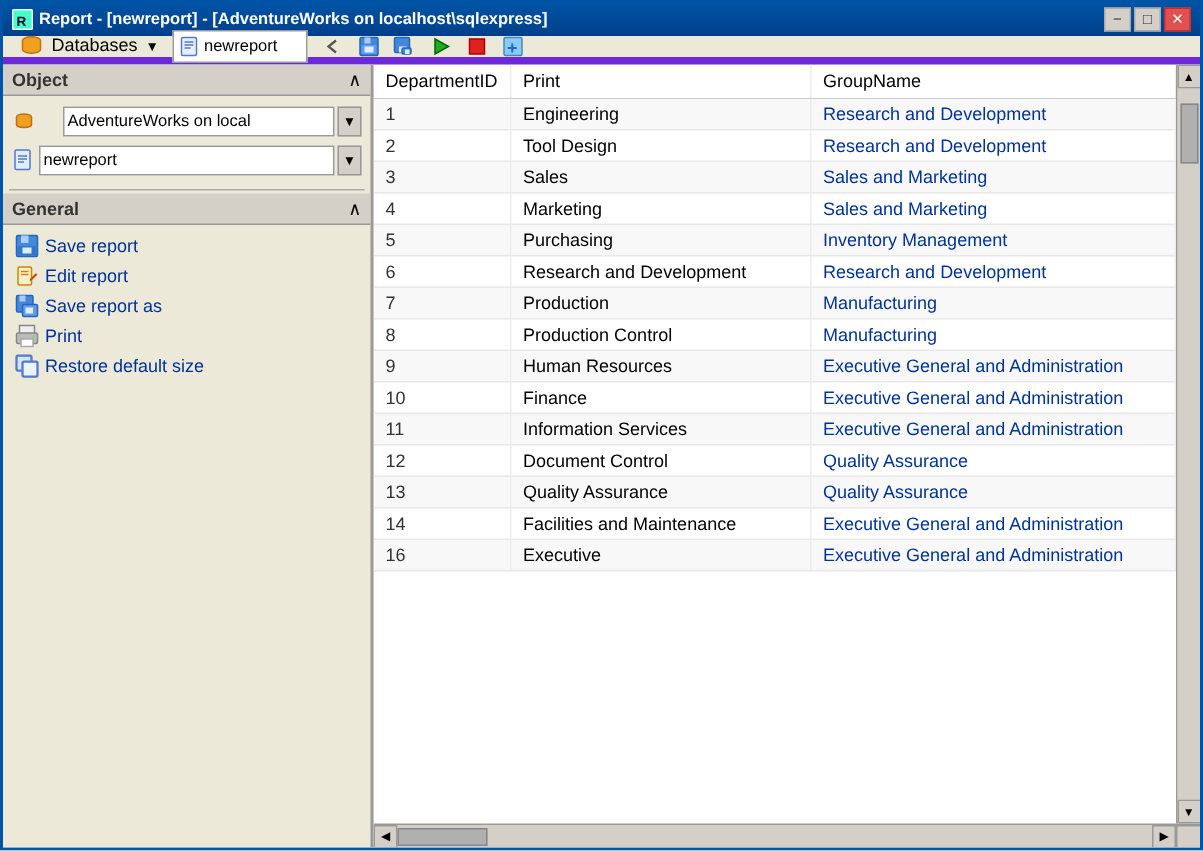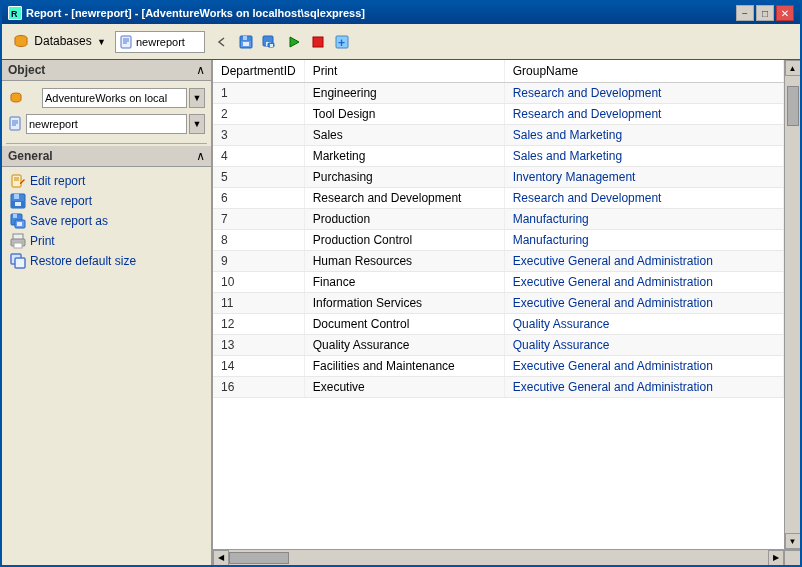--- a/index.html
+++ b/index.html
@@ -7,28 +7,28 @@
 
     .window { width: 802px; height: 567px; border: 2px solid #0054a6; display: flex; flex-direction: column; background: #ece9d8; }
 
     .title-bar { background: linear-gradient(to bottom, #0054a6, #003f8a); color: white; padding: 4px 6px; display: flex; align-items: center; justify-content: space-between; height: 22px; }
     .title-bar-left { display: flex; align-items: center; gap: 4px; font-size: 11px; font-weight: bold; }
     .title-bar-icon { width: 14px; height: 14px; background: #4fc; border: 1px solid #fff; border-radius: 1px; display: flex; align-items: center; justify-content: center; font-size: 8px; color: #003; }
     .title-bar-buttons { display: flex; gap: 2px; }
     .tb-btn { width: 18px; height: 16px; border: 1px solid #aaa; background: #d4d0c8; font-size: 10px; cursor: pointer; display: flex; align-items: center; justify-content: center; color: #333; }
     .tb-btn.close { background: #e05050; color: white; border-color: #c03030; }
 
-    .menu-bar { background: #ece9d8; border-bottom: 1px solid #6d28d9; padding: 2px 4px; display: flex; align-items: center; gap: 2px; height: 36px; }
+    .menu-bar { background: #ece9d8; border-bottom: 5px solid #6d28d9; padding: 2px 4px; display: flex; align-items: center; gap: 2px; height: 19px; }
     .menu-item { padding: 2px 6px; font-size: 12px; cursor: pointer; border: 1px solid transparent; }
     .toolbar-btn { width: 22px; height: 22px; border: 1px solid transparent; background: transparent; cursor: pointer; display: flex; align-items: center; justify-content: center; font-size: 14px; }
     .toolbar-input { display: flex; align-items: center; border: 1px solid #999; background: white; height: 22px; padding: 0 3px; font-size: 11px; min-width: 90px; }
 
     .main-area { display: flex; flex: 1; overflow: hidden; }
 
-    .sidebar { width: 211px; background: #ece9d8; border-right: 2px solid #999; display: flex; flex-direction: column; overflow: hidden; }
+    .sidebar { width: 247px; background: #ece9d8; border-right: 2px solid #999; display: flex; flex-direction: column; overflow: hidden; }
     .sidebar-section-header { background: #d4d0c8; border-bottom: 1px solid #999; padding: 3px 6px; display: flex; align-items: center; justify-content: space-between; cursor: pointer; }
     .sidebar-section-title { font-weight: bold; font-size: 12px; color: #333; }
     .sidebar-content { padding: 4px 2px; }
     .sidebar-item { padding: 2px 6px; display: flex; align-items: center; gap: 4px; cursor: pointer; color: #003399; }
     .sidebar-icon { width: 16px; height: 16px; display: flex; align-items: center; justify-content: center; flex-shrink: 0; }
 
     .db-select-row { padding: 3px 4px; display: flex; align-items: center; gap: 2px; }
     .db-select { display: flex; align-items: center; border: 1px solid #999; background: white; height: 20px; flex: 1; padding: 0 2px; font-size: 11px; overflow: hidden; white-space: nowrap; }
     .db-select-arrow { width: 16px; height: 20px; border: 1px solid #999; background: #d4d0c8; display: flex; align-items: center; justify-content: center; cursor: pointer; font-size: 9px; }
     .report-select-row { padding: 3px 4px; display: flex; align-items: center; gap: 2px; }
@@ -178,39 +178,39 @@
       <div class="sidebar-separator"></div>
 
       <div class="sidebar-section-header">
         <span class="sidebar-section-title">General</span>
         <span>∧</span>
       </div>
       <div class="sidebar-content" id="sidebar-actions">
           <div class="sidebar-item">
             <span class="sidebar-icon">
               <svg width="16" height="16" viewBox="0 0 16 16">
+                <rect x="1" y="1" width="14" height="14" fill="#4488dd" stroke="#2266bb" stroke-width="1" rx="1"></rect>
+                <rect x="4" y="1" width="5" height="5" fill="#aaccff"></rect>
+                <rect x="2" y="8" width="12" height="6" fill="#3377cc"></rect>
+                <rect x="5" y="9" width="6" height="4" fill="#ddeeff"></rect>
+              </svg>
+            </span>
+            <span>Save report</span>
+          </div>
+          <div class="sidebar-item">
+            <span class="sidebar-icon">
+              <svg width="16" height="16" viewBox="0 0 16 16">
                 <rect x="2" y="2" width="9" height="12" fill="#ffeecc" stroke="#cc8800" stroke-width="1" rx="1"></rect>
                 <line x1="4" y1="5" x2="9" y2="5" stroke="#cc8800" stroke-width="1"></line>
                 <line x1="4" y1="7" x2="9" y2="7" stroke="#cc8800" stroke-width="1"></line>
                 <polygon points="10,10 14,6 15,7 11,11" fill="#dd6600"></polygon>
                 <line x1="10" y1="11" x2="14" y2="7" stroke="#cc4400" stroke-width="1"></line>
               </svg>
             </span>
             <span>Edit report</span>
-          </div>
-          <div class="sidebar-item">
-            <span class="sidebar-icon">
-              <svg width="16" height="16" viewBox="0 0 16 16">
-                <rect x="1" y="1" width="14" height="14" fill="#4488dd" stroke="#2266bb" stroke-width="1" rx="1"></rect>
-                <rect x="4" y="1" width="5" height="5" fill="#aaccff"></rect>
-                <rect x="2" y="8" width="12" height="6" fill="#3377cc"></rect>
-                <rect x="5" y="9" width="6" height="4" fill="#ddeeff"></rect>
-              </svg>
-            </span>
-            <span>Save report</span>
           </div>
           <div class="sidebar-item">
             <span class="sidebar-icon">
               <svg width="16" height="16" viewBox="0 0 16 16">
                 <rect x="1" y="1" width="11" height="11" fill="#4488dd" stroke="#2266bb" stroke-width="1" rx="1"></rect>
                 <rect x="3" y="1" width="4" height="4" fill="#aaccff"></rect>
                 <rect x="5" y="7" width="10" height="8" fill="#6699ee" stroke="#2266bb" stroke-width="1" rx="1"></rect>
                 <rect x="7" y="9" width="5" height="4" fill="#ddeeff"></rect>
               </svg>
             </span>

